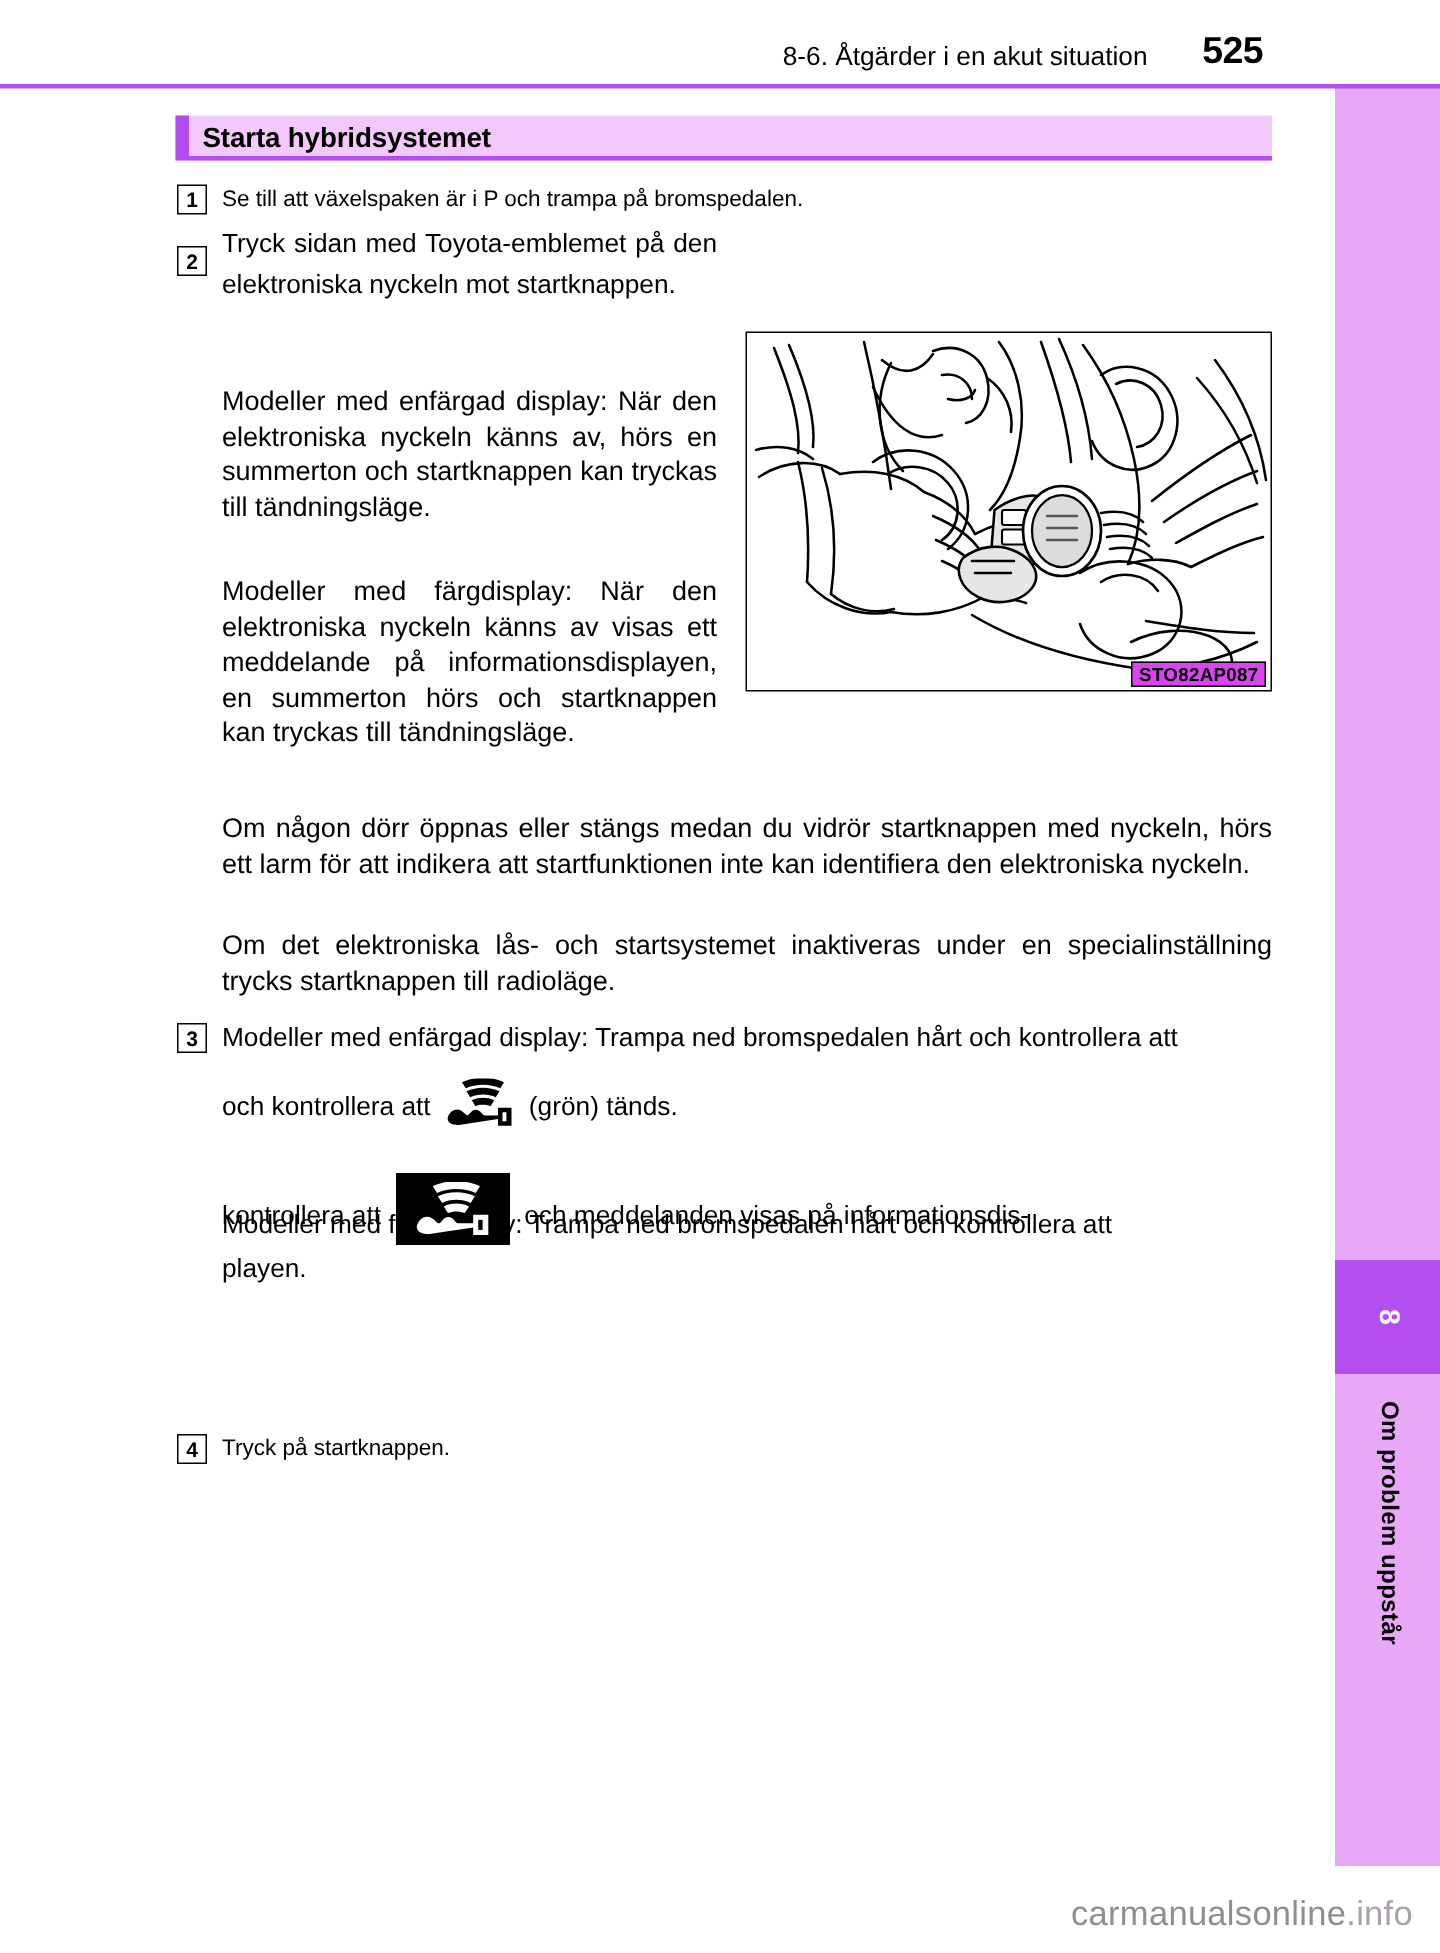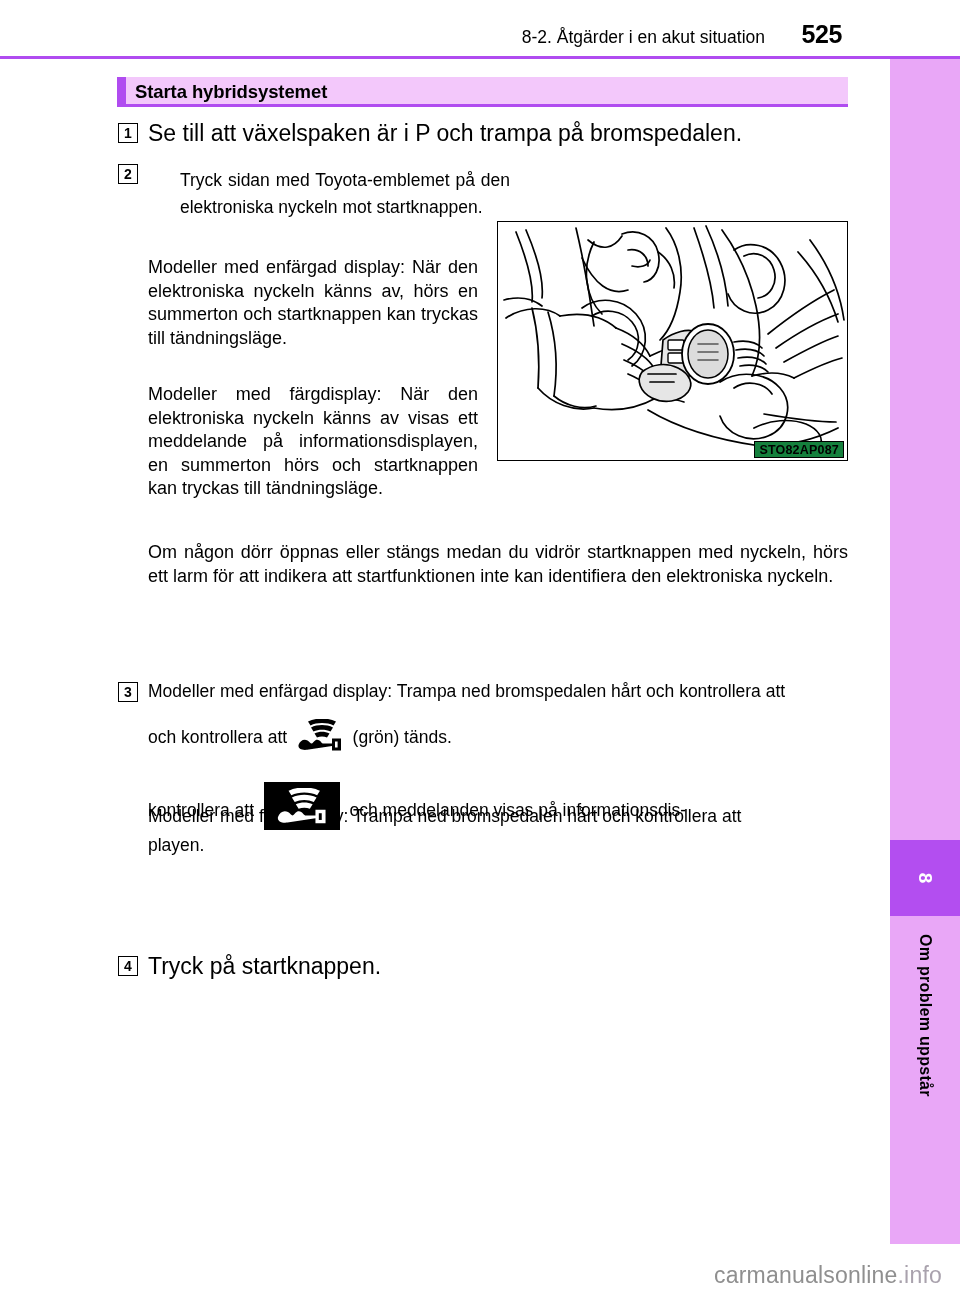--- a/index.html
+++ b/index.html
@@ -159,21 +159,21 @@
     font-size: 17.5px;
     line-height: 25.5px;
     text-align: justify;
     text-justify: inter-word;
   }
   .small {
     font-size: 18px;
     line-height: 23.5px;
   }
   .lead {
-    font-size: 23px;
+    font-size: 15px;
     line-height: 26px;
   }
 
   
   .illus {
     position: absolute;
     left: 497px;
     top: 163px;
     width: 351px;
     height: 240px;
@@ -181,21 +181,21 @@
     box-sizing: border-box;
     background: #ffffff;
     overflow: hidden;
   }
   .illus svg { display: block; }
   .illus-code {
     position: absolute;
     right: 3px;
     bottom: 2px;
     border: 1px solid #000;
-    background: #15803d;
+    background: #d946ef;
     font-size: 12.5px;
     font-weight: bold;
     padding: 1px 4px 0 4px;
     letter-spacing: 0.2px;
   }
 
   
   .keyicon-inline {
     display: inline-block;
     vertical-align: -9px;
@@ -237,21 +237,21 @@
 
 <div class="side-band"></div>
 <div class="side-tab">
   <div class="side-tab-num">8</div>
 </div>
 <div class="side-vtext">
   <span>Om problem uppstår</span>
 </div>
 
 <div class="page-header">
-  <div class="hdr-title">8-2. Åtgärder i en akut situation</div>
+  <div class="hdr-title">8-6. Åtgärder i en akut situation</div>
   <div class="hdr-page">525</div>
 </div>
 <div class="hdr-rule"></div>
 
 <div class="content">
 
   <div class="sec-head">
     <div class="bar"></div>
     <div class="txt">Starta hybridsystemet</div>
   </div>
@@ -340,28 +340,29 @@
       <path d="M270 112 C 290 96, 312 80, 336 68"></path>
       <path d="M300 30 C 318 50, 332 74, 340 100"></path>
       <path d="M312 18 C 330 42, 342 70, 346 98"></path>
 
       <path d="M256 206 C 272 198, 292 196, 308 202 C 320 207, 326 216, 322 224"></path>
     </svg>
     <div class="illus-code">STO82AP087</div>
   </div>
 
   <div class="numbox" style="left:118px; top:106px;">2</div>
-  <div class="p" style="left:148px; top:109px; width:330px; line-height:26.5px;margin-left:32px;">Tryck sidan med Toyota-emblemet på den elektroniska nyckeln mot startknappen.</div>
+  <div class="p" style="left:148px; top:91px; width:330px; line-height:26.5px;">Tryck sidan med Toyota-emblemet på den elektroniska nyckeln mot startknappen.</div>
 
   <div class="p small" style="left:148px; top:198px; width:330px;">Modeller med enfärgad display: När den elektroniska nyckeln känns av, hörs en summerton och startknappen kan tryckas till tändningsläge.</div>
 
   <div class="p small" style="left:148px; top:325px; width:330px;">Modeller med färgdisplay: När den elektroniska nyckeln känns av visas ett meddelande på informationsdisplayen, en summerton hörs och startknappen kan tryckas till tändningsläge.</div>
 
   <div class="p small" style="left:148px; top:483px; width:700px;">Om någon dörr öppnas eller stängs medan du vidrör startknappen med nyckeln, hörs ett larm för att indikera att startfunktionen inte kan identifiera den elektroniska nyckeln.</div>
 
+  <div class="p small" style="left:148px; top:561px; width:700px;">Om det elektroniska lås- och startsystemet inaktiveras under en specialinställning trycks startknappen till radioläge.</div>
 
   <div class="numbox" style="left:118px; top:624px;">3</div>
   <div class="p" style="left:148px; top:620px; width:700px; line-height:26px;">Modeller med enfärgad display: Trampa ned bromspedalen hårt och kontrollera att</div>
 
   <div class="p" style="left:148px; top:659px; width:700px; line-height:40px;"><span>och kontrollera att</span>&nbsp;&nbsp;<span class="keyicon-inline">
     <svg width="46" height="33" viewBox="0 0 46 33" xmlns="http://www.w3.org/2000/svg">
       <g fill="#000">
         <path d="M11 2.5 C 19 -1.5, 31 -1.5, 39 2.5 L 36.5 6.5 C 30 3.3, 20 3.3, 13.5 6.5 Z"></path>
         <path d="M14 8.5 C 20.5 5.3, 29.5 5.3, 36 8.5 L 33.5 12.5 C 28.5 10, 21.5 10, 16.5 12.5 Z"></path>
         <path d="M17.5 14.5 C 22 12.3, 28 12.3, 32.5 14.5 L 30 18.5 C 27 17.2, 23 17.2, 20 18.5 Z"></path>

